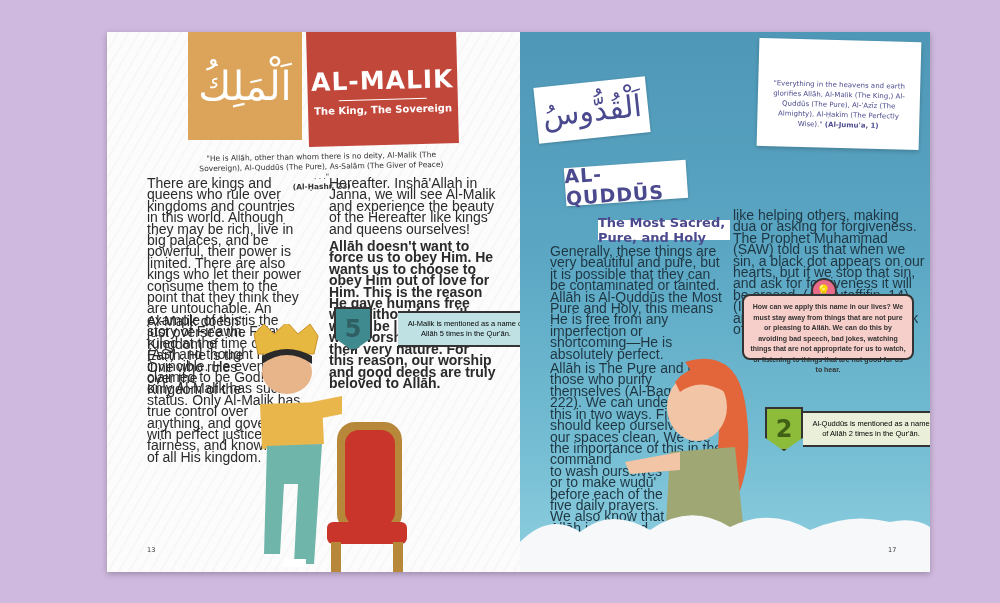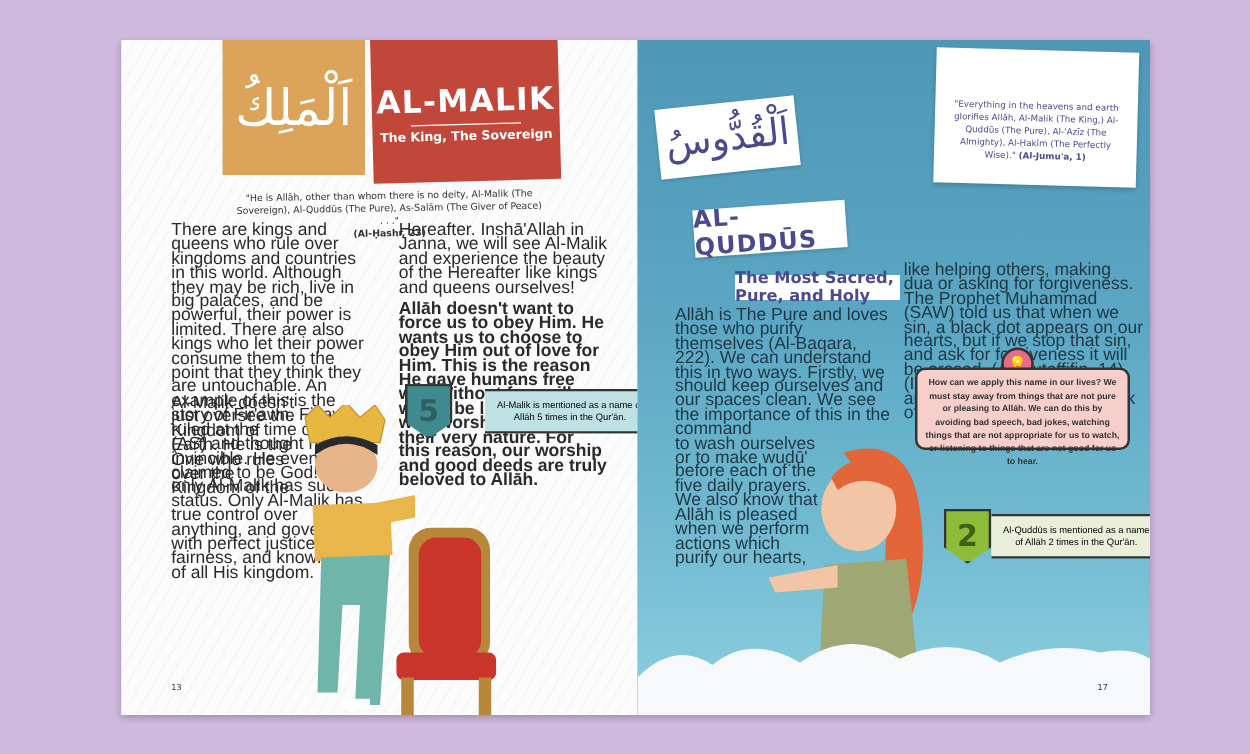--- a/index.html
+++ b/index.html
@@ -1,17 +1,17 @@
 <!DOCTYPE html>
 <html><head>
 <meta charset="utf-8">
 <style>
   html,body{margin:0;padding:0;}
   body{width:1000px;height:603px;background:#cfb9de;position:relative;overflow:hidden;font-family:"DejaVu Sans",sans-serif;}
-  .spread{position:absolute;left:97px;top:32px;width:823px;height:540px;box-shadow:0 2px 6px rgba(0,0,0,.25);text-decoration:underline;}
+  .spread{position:absolute;left:107px;top:32px;width:823px;height:540px;box-shadow:0 2px 6px rgba(0,0,0,.25);text-decoration:underline;}
   .page-left{position:absolute;left:0;top:0;width:413px;height:540px;background:#fcfcfc;overflow:hidden;
     background-image:repeating-linear-gradient(120deg,rgba(0,0,0,0.018) 0 2px,transparent 2px 9px);}
   .page-right{position:absolute;left:413px;top:0;width:410px;height:540px;overflow:hidden;
     background:linear-gradient(180deg,#4f97b7 0%,#5aa6c3 40%,#73bcd2 75%,#8fcfe0 100%);}
   .name-gold{position:absolute;left:81px;top:0;width:114px;height:108px;background:#dca45a;color:#fff;
     display:flex;align-items:center;justify-content:center;font-size:40px;font-family:"DejaVu Serif",serif;}
   .name-red{position:absolute;left:199px;top:0;width:150px;height:115px;background:#c2473b;color:#fff;text-align:center;
     transform:rotate(-1.5deg);transform-origin:left top;}
   .name-red .t{font-family:"DejaVu Sans",sans-serif;font-weight:bold;font-size:25px;letter-spacing:1px;margin-top:36px;}
   .name-red .rule{width:88px;height:1px;background:#fff;margin:4px auto 4px;}
@@ -104,20 +104,21 @@
     <div class="arabic-tag">اَلْقُدُّوسُ</div>
     <div class="latin-tag">AL-QUDDŪS</div>
     <div class="sub-tag">The Most Sacred, Pure, and Holy</div>
     <div class="note">
       <div class="in">
         <span>"Everything in the heavens and earth glorifies Allāh, Al-Malik (The King,) Al-Quddūs (The Pure), Al-'Azīz (The Almighty), Al-Ḥakīm (The Perfectly Wise)."</span>
         <b>(Al-Jumu'a, 1)</b>
       </div>
     </div>
     <div class="body rcol1">
+      <p>Generally, these things are very beautiful and pure, but it is possible that they can be contaminated or tainted. Allāh is Al-Quddūs the Most Pure and Holy, this means He is free from any imperfection or shortcoming—He is absolutely perfect.</p>
       <p style="margin-bottom:0">Allāh is The Pure and loves those who purify themselves (Al-Baqara, 222). We can understand this in two ways. Firstly, we should keep ourselves and our spaces clean. We see the importance of this in the command</p>
       <p class="narrow">to wash ourselves or to make wuḍū' before each of the five daily prayers. We also know that Allāh is pleased when we perform actions which purify our hearts,</p>
     </div>
     <div class="body rcol2b">like helping others, making dua or asking for forgiveness. The Prophet Muhammad (SAW) told us that when we sin, a black dot appears on our hearts, but if we stop that sin, and ask for forgiveness it will be erased. (Al Mutaffifin, 14) (Ibn Majah 4244) This is another way that we can think of keeping ourselves pure.</div>
     <div class="bulb">💡</div>
     <div class="tip">How can we apply this name in our lives? We must stay away from things that are not pure or pleasing to Allāh. We can do this by avoiding bad speech, bad jokes, watching things that are not appropriate for us to watch, or listening to things that are not good for us to hear.</div>
     <div class="badge badge2">
       <div class="shield">2</div>
       <div class="txt">Al-Quddūs is mentioned as a name of Allāh 2 times in the Qur'ān.</div>
     </div>

